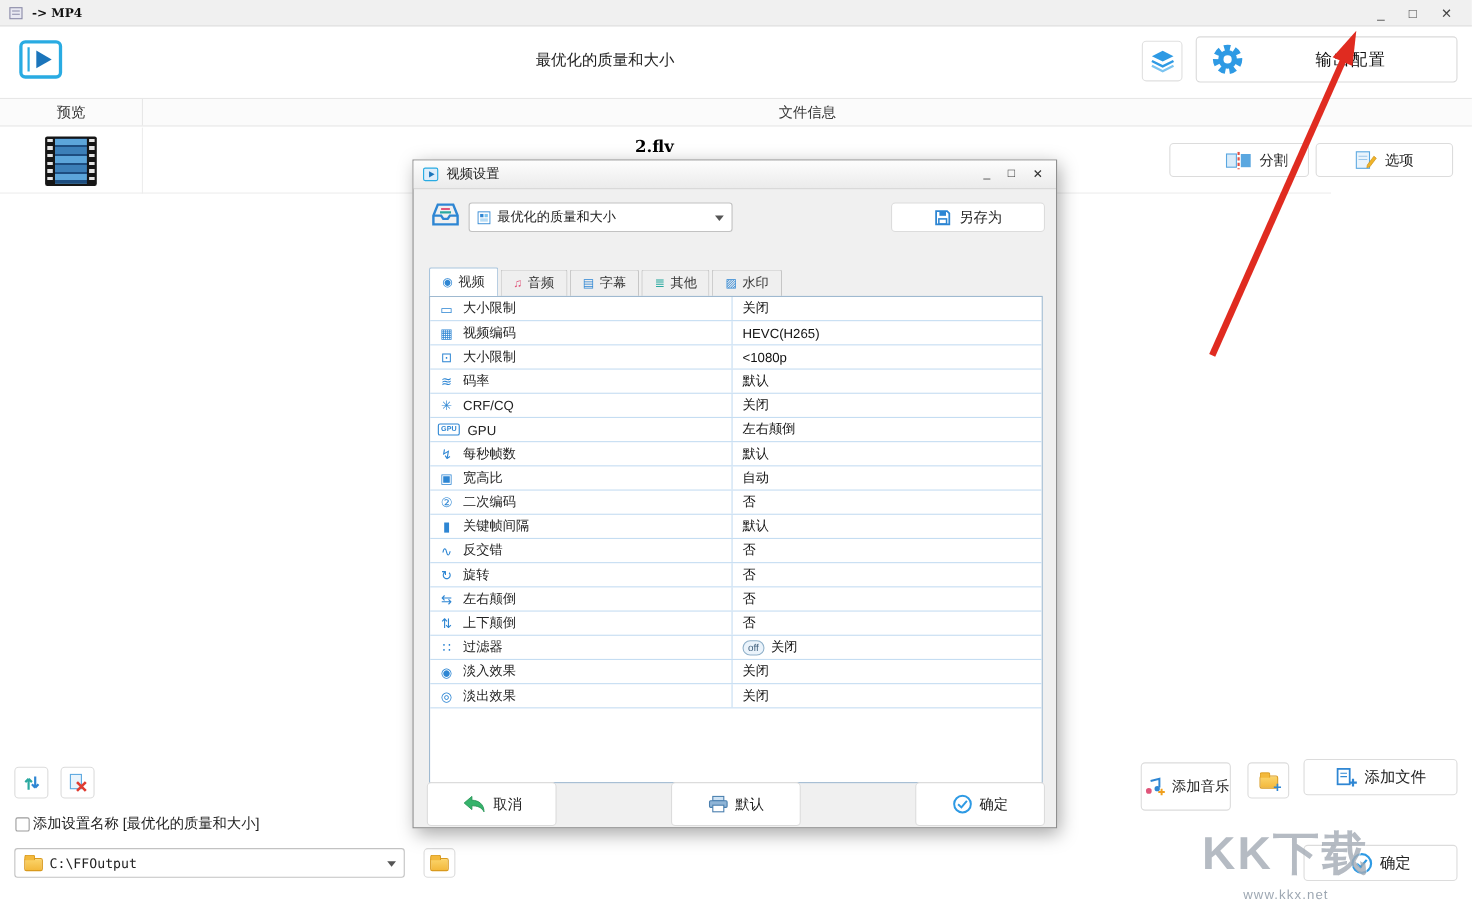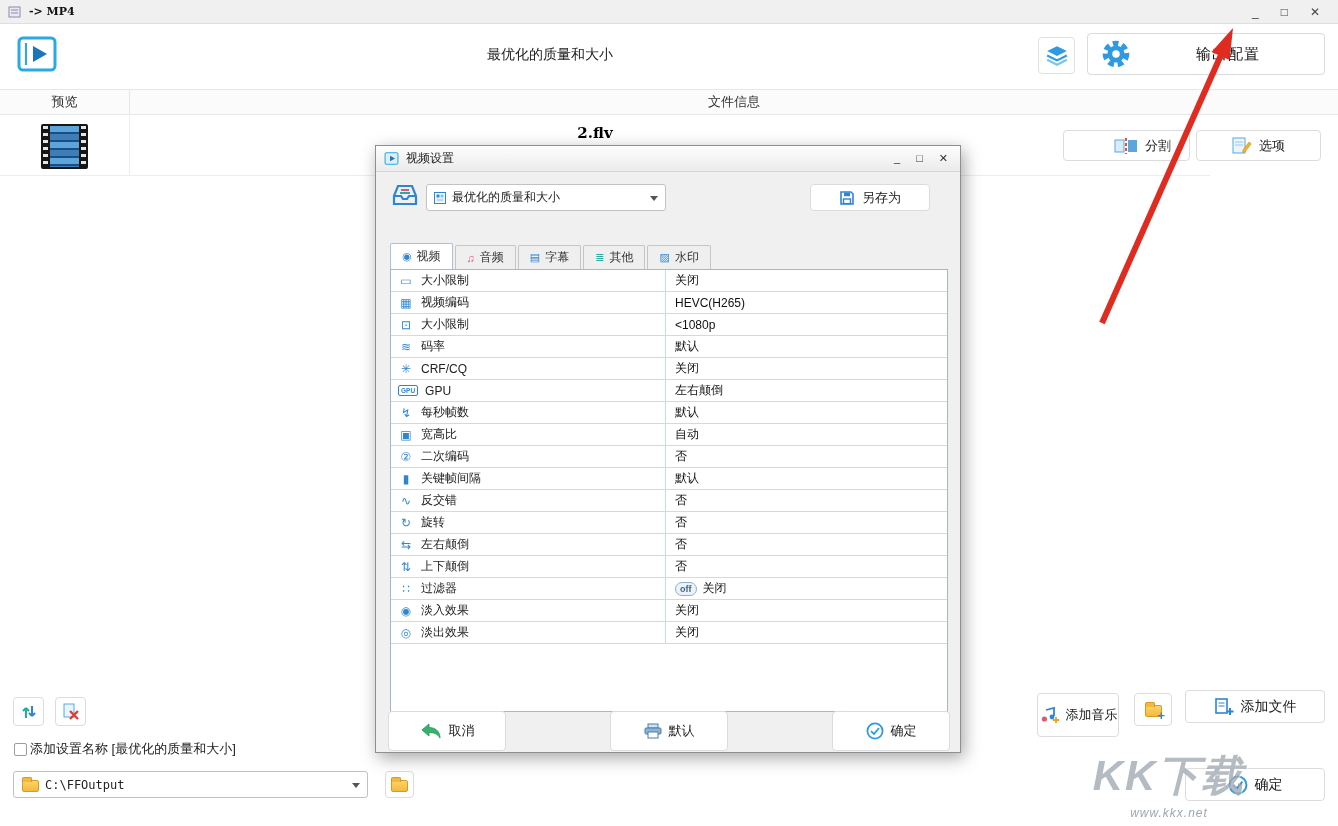--- a/index.html
+++ b/index.html
@@ -54,40 +54,40 @@
   .dlg-titlebar { left:0; top:0; width:100%; height:26px; background:linear-gradient(#fdfdfd,#ebebeb);
     border-bottom:1px solid #d6d6d6; display:flex; align-items:center; padding:0 8px; gap:7px; font-size:12px; }
   .dlg-controls { margin-left:auto; display:flex; gap:16px; font-size:11px; color:#333; padding-right:4px; }
 
   .preset-icon { left:15px; top:36px; }
   .combo { background:#fff; border:1px solid #c2c2c2; border-radius:3px; display:flex;
     align-items:center; gap:6px; font-size:12px; position:absolute; }
   .combo .caret { position:absolute; right:7px; top:50%; margin-top:-2px; width:0; height:0;
     border-left:4px solid transparent; border-right:4px solid transparent; border-top:5px solid #555; }
   .dlg-combo { left:50px; top:38px; width:240px; height:27px; padding:0 22px 0 7px; }
-  .saveas-btn { left:434px; top:38px; width:120px; height:27px; position:absolute; }
+  .saveas-btn { left:434px; top:38px; width:140px; height:27px; position:absolute; }
 
   .tabs { left:14px; top:97px; display:flex; align-items:flex-end; height:26px; position:absolute; }
   .tab { display:flex; align-items:center; gap:5px; padding:0 11px; height:24px; font-size:12px;
     border:1px solid #c6c6c6; border-bottom:none; background:#efefef; color:#333;
     margin-right:2px; border-radius:2px 2px 0 0; }
   .tab.active { background:#fff; height:26px; position:relative; z-index:2; border-color:#a8c4dc; }
   .tab-ic { font-size:11px; }
 
   .settings-box { left:14px; top:123px; width:558px; height:443px; background:#fff;
     border:1px solid #9fb9d0; position:absolute; overflow:hidden; }
   .srow { display:flex; height:22px; border-bottom:1px solid #c5ddf2; align-items:stretch; font-size:12px; }
   .scell-label { width:275px; border-right:1px solid #c5ddf2; display:flex; align-items:center;
     padding-left:7px; gap:7px; }
   .sicon { color:#2e86d3; width:16px; text-align:center; font-size:12px; line-height:12px; }
   .sicon.chip { width:auto; font-size:6.5px; font-weight:bold; border:1px solid #2e86d3;
     border-radius:2px; padding:1px 2px; line-height:7px; }
   .scell-value { flex:1; display:flex; align-items:center; padding-left:9px; gap:6px; color:#111; }
   .badge { font-size:9px; color:#44637f; border:1px solid #8fb0c9; border-radius:8px;
-    padding:0 4px; background:#eaf3fb; line-height:12px;font-weight:bold; }
+    padding:0 4px; background:#eaf3fb; line-height:12px; }
 
   .dlg-btn { position:absolute; top:565px; height:40px; }
   .cancel-btn { left:12px; width:118px; }
   .default-btn { left:234px; width:118px; }
   .ok-btn { left:456px; width:118px; }
 
   
   .tool-btn { width:31px; height:29px; }
   .tool-btn1 { left:13px; top:697px; }
   .tool-btn2 { left:55px; top:697px; }
@@ -102,21 +102,21 @@
     background:#f3b93c; border:1px solid #d99a1d; border-bottom:none; border-radius:2px 2px 0 0; }
   .folder-btn { left:385px; top:771px; width:29px; height:27px; }
 
   .add-music-btn { left:1037px; top:693px; width:82px; height:44px;text-align:center; }
   .folder-plus-btn { left:1134px; top:693px; width:38px; height:33px; position:relative; }
   .fp-plus { position:absolute; right:6px; bottom:4px; color:#2e86d3; font-weight:bold; font-size:13px; line-height:10px; }
   .add-file-btn { left:1185px; top:690px; width:140px; height:33px; font-size:14px; }
   .footer-ok-btn { left:1185px; top:768px; width:140px; height:33px; font-size:14px; }
 
   
-  .wm { right:4px; top:748px; width:330px; text-align:center; z-index:50; pointer-events:none;font-style:italic; }
+  .wm { right:4px; top:748px; width:330px; text-align:center; z-index:50; pointer-events:none; }
   .wm-title { font-size:42px; font-weight:bold; color:rgba(135,146,158,0.62);
     text-shadow:1px 1px 0 rgba(255,255,255,.5); letter-spacing:2px; }
   .wm-url { font-size:12px; color:rgba(140,152,164,0.85); margin-top:2px; letter-spacing:1px; }
   .arrow-layer { left:0; top:0; width:1338px; height:826px; z-index:60; pointer-events:none; }
 </style>
 </head>
 <body>
 
 <div class="abs titlebar">
   <svg width="14" height="14" viewBox="0 0 14 14">

